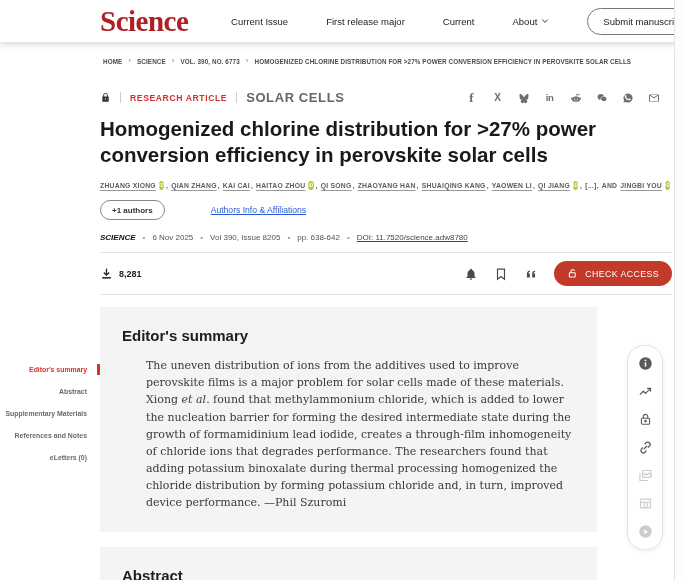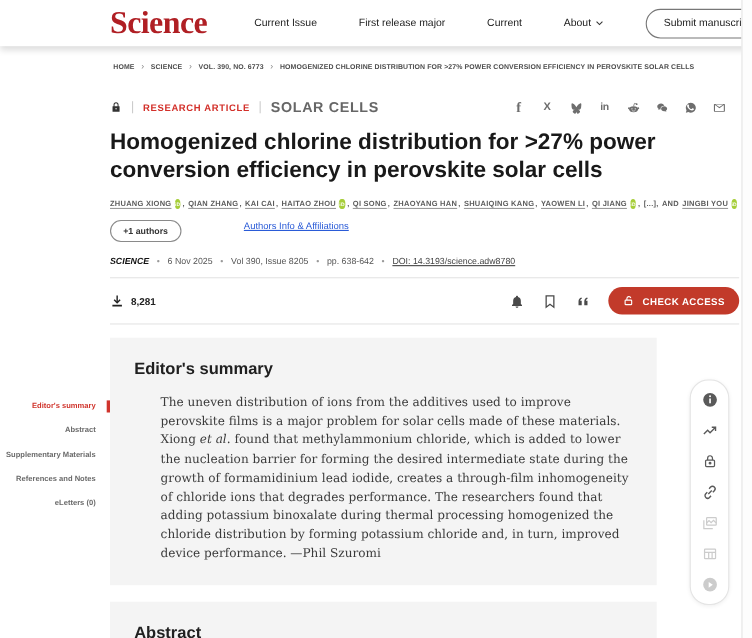--- a/index.html
+++ b/index.html
@@ -41,38 +41,38 @@
   h1.title{font-size:20.5px;line-height:1.27;color:#191919;margin:12px 0 0;max-width:565px;font-weight:700;}
 
   .authors{margin-top:13px;font-size:6.8px;font-weight:700;color:#5c5c5c;letter-spacing:.25px;
            white-space:nowrap;display:flex;align-items:center;}
   .author-name{text-decoration:underline;text-decoration-color:#9a9a9a;text-underline-offset:1.5px;
                margin-right:1px;cursor:pointer;}
   .orcid{display:inline-flex;width:9px;height:9px;border-radius:50%;background:#a6ce39;color:#fff;
          font-size:4.5px;font-weight:700;align-items:center;justify-content:center;margin:0 2px;cursor:pointer;}
   .author-sep{margin-right:3px;color:#5c5c5c;}
 
-  .author-actions{margin-top:10px;display:flex;align-items:flex-start;gap:21px;}
+  .author-actions{margin-top:10px;display:flex;align-items:center;gap:10px;}
   .more-authors{border:1px solid #8a8a8a;border-radius:10px;padding:4.5px 11px;font-size:8px;
                 font-weight:700;color:#333;background:#fff;cursor:pointer;}
   .affil-link{color:#2a5bd7;font-size:8.6px;text-decoration:underline;cursor:pointer;margin-left:36px;}
 
   .meta-line{margin-top:13px;display:flex;align-items:center;gap:7px;font-size:8px;color:#555;white-space:nowrap;}
   .meta-journal{font-weight:700;font-style:italic;color:#111;}
   .meta-dot{color:#999;}
   .meta-doi{text-decoration:underline;color:#444;cursor:pointer;}
 
   .metrics-row{margin-top:10px;border-top:1px solid #e4e4e4;border-bottom:1px solid #e4e4e4;
                display:flex;align-items:center;padding:8px 0;}
   .downloads{display:flex;align-items:center;gap:6px;font-size:9px;font-weight:700;color:#222;cursor:pointer;}
   .downloads svg{width:13px;height:13px;color:#222;}
   .action-icons{margin-left:auto;display:flex;align-items:center;gap:16px;color:#4a4a4a;}
   .action-icons .a-ic{width:14px;height:14px;cursor:pointer;}
   .action-icons .a-ic svg{width:14px;height:14px;}
-  .check-access{display:flex;align-items:center;gap:7px;background:#c23a2a;color:#fff;font-weight:700;
+  .check-access{display:flex;align-items:center;gap:7px;background:#c23a2a;color:#fff;font-weight:400;
                 font-size:8.8px;letter-spacing:.4px;border-radius:13px;padding:7px 13px;border:none;
                 cursor:pointer;font-family:"Liberation Sans",sans-serif;}
   .check-access svg{width:11px;height:11px;}
 
   
   .content{display:flex;margin-top:12px;}
   aside.toc{width:100px;padding-top:57px;display:flex;flex-direction:column;align-items:flex-end;gap:11px;flex-shrink:0;}
   .toc-item{font-size:6.9px;font-weight:700;color:#6a6a6a;text-align:right;padding:2px 10px 2px 0;
             border-right:3px solid transparent;white-space:nowrap;cursor:pointer;}
   .toc-item.active{color:#d0342c;border-right-color:#d0342c;}
@@ -224,21 +224,21 @@
 
     <div class="meta-line">
       <span class="meta-journal">SCIENCE</span>
       <span class="meta-dot">•</span>
       <span>6 Nov 2025</span>
       <span class="meta-dot">•</span>
       <span>Vol 390, Issue 8205</span>
       <span class="meta-dot">•</span>
       <span>pp. 638-642</span>
       <span class="meta-dot">•</span>
-      <span class="meta-doi">DOI: 14.3193/science.adw8780</span>
+      <span class="meta-doi">DOI: 11.7520/science.adw8780</span>
     </div>
 
     <div class="metrics-row">
       <span class="downloads">
         <svg viewBox="0 0 24 24" fill="none" stroke="currentColor" stroke-width="2.4">
             <path d="M12 3v11"></path>
             <path d="M7 10l5 5 5-5"></path>
             <path d="M4 20h16" stroke-width="2.8"></path>
           </svg>
         <span>8,281</span>

